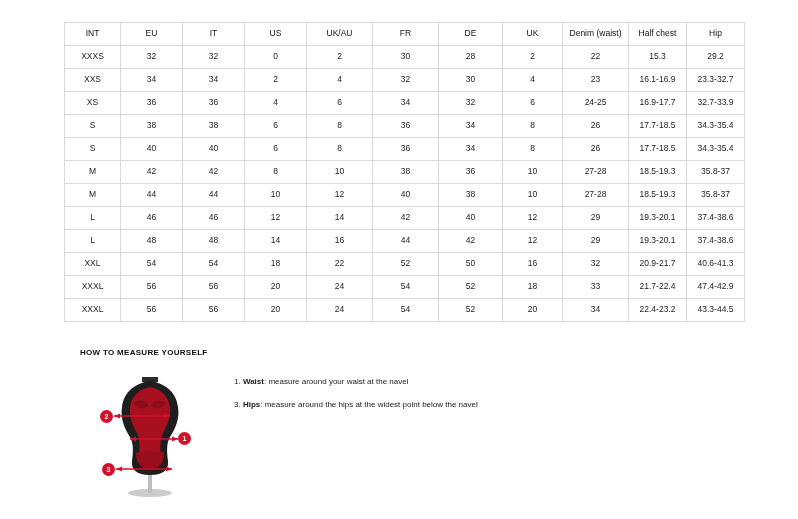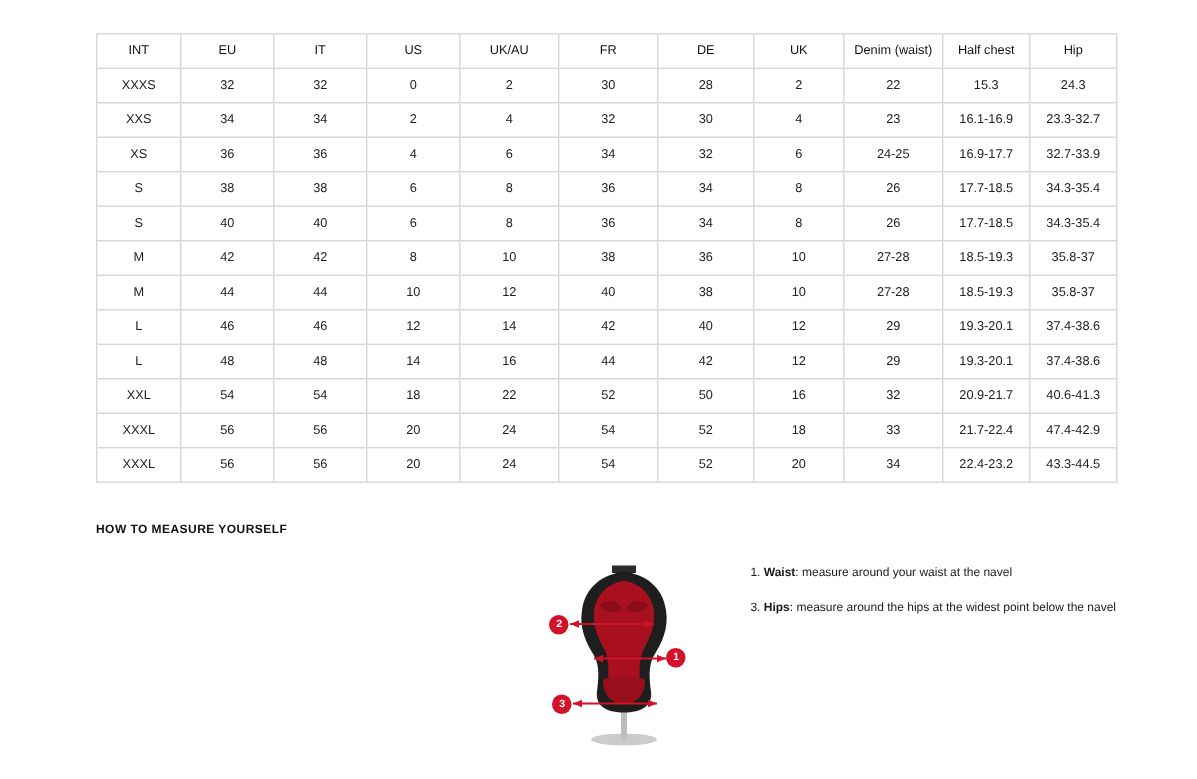--- a/index.html
+++ b/index.html
@@ -56,35 +56,34 @@
   col.c5 { width: 66px; }
   col.c6 { width: 64px; }
   col.c7 { width: 60px; }
   col.c8 { width: 66px; }
   col.c9 { width: 58px; }
   col.c10 { width: 58px; }
 
   
   .measure-section {
     position: absolute;
-    left: 64px;
+    left: 80px;
     top: 348px;
     width: 680px;
   }
   .measure-title {
     font-size: 8px;
     font-weight: bold;
     letter-spacing: 0.3px;
     color: #111;
     margin-bottom: 12px;
   }
   .measure-body {
     display: flex;
     align-items: flex-start;
-    justify-content: flex-end;
   }
   .figure-box {
     position: relative;
     width: 120px;
     height: 130px;
     margin-left: 12px;
     flex: 0 0 120px;
   }
   .notes {
     margin-left: 22px;
@@ -160,21 +159,21 @@
           <td>XXXS</td>
           <td>32</td>
           <td>32</td>
           <td>0</td>
           <td>2</td>
           <td>30</td>
           <td>28</td>
           <td>2</td>
           <td>22</td>
           <td>15.3</td>
-          <td>24.3</td>
+          <td>29.2</td>
         </tr>
         <tr>
           <td>XXS</td>
           <td>34</td>
           <td>34</td>
           <td>2</td>
           <td>4</td>
           <td>32</td>
           <td>30</td>
           <td>4</td>

